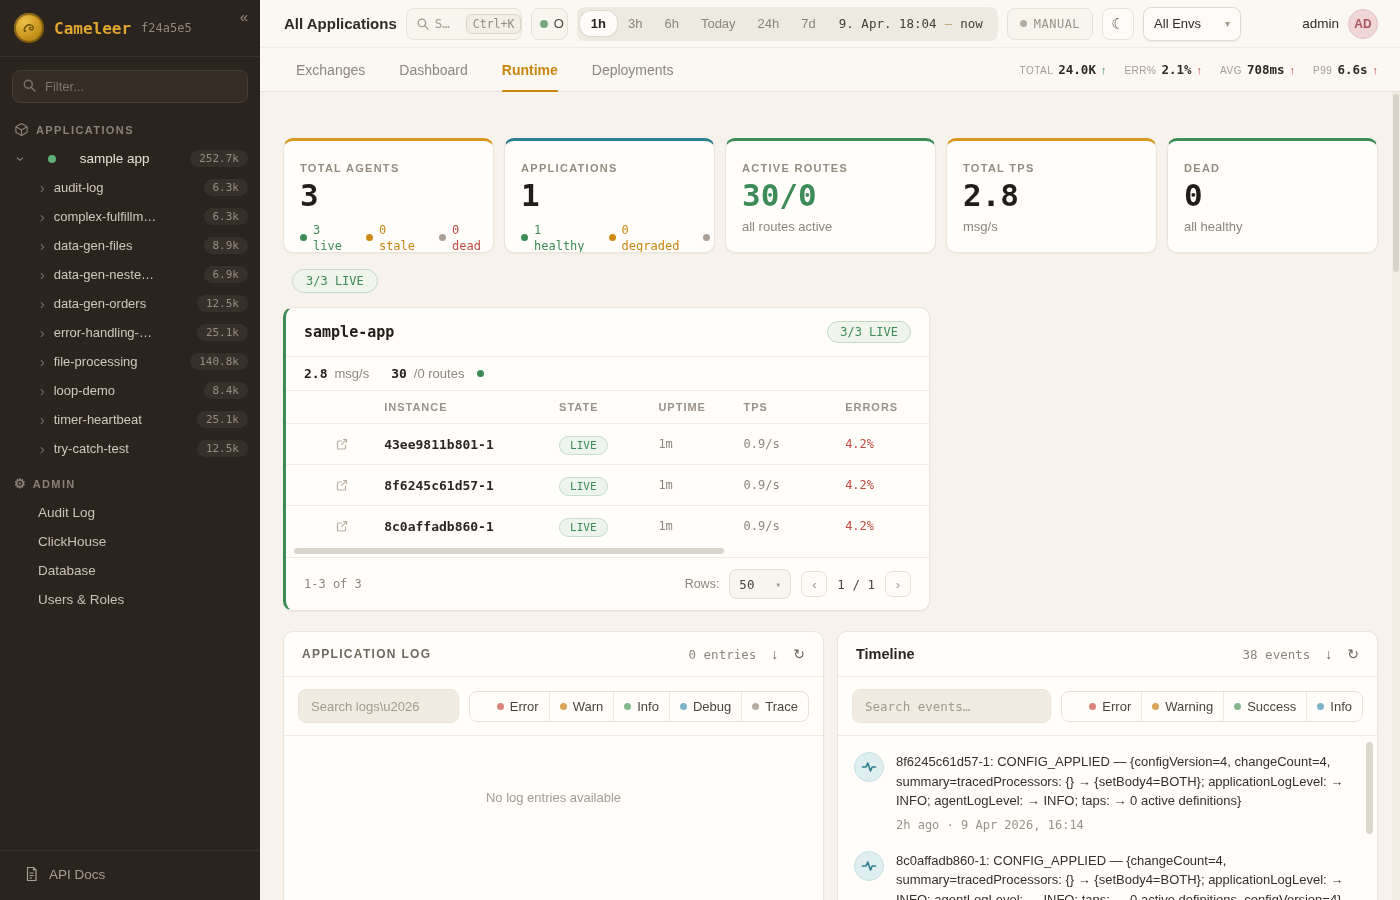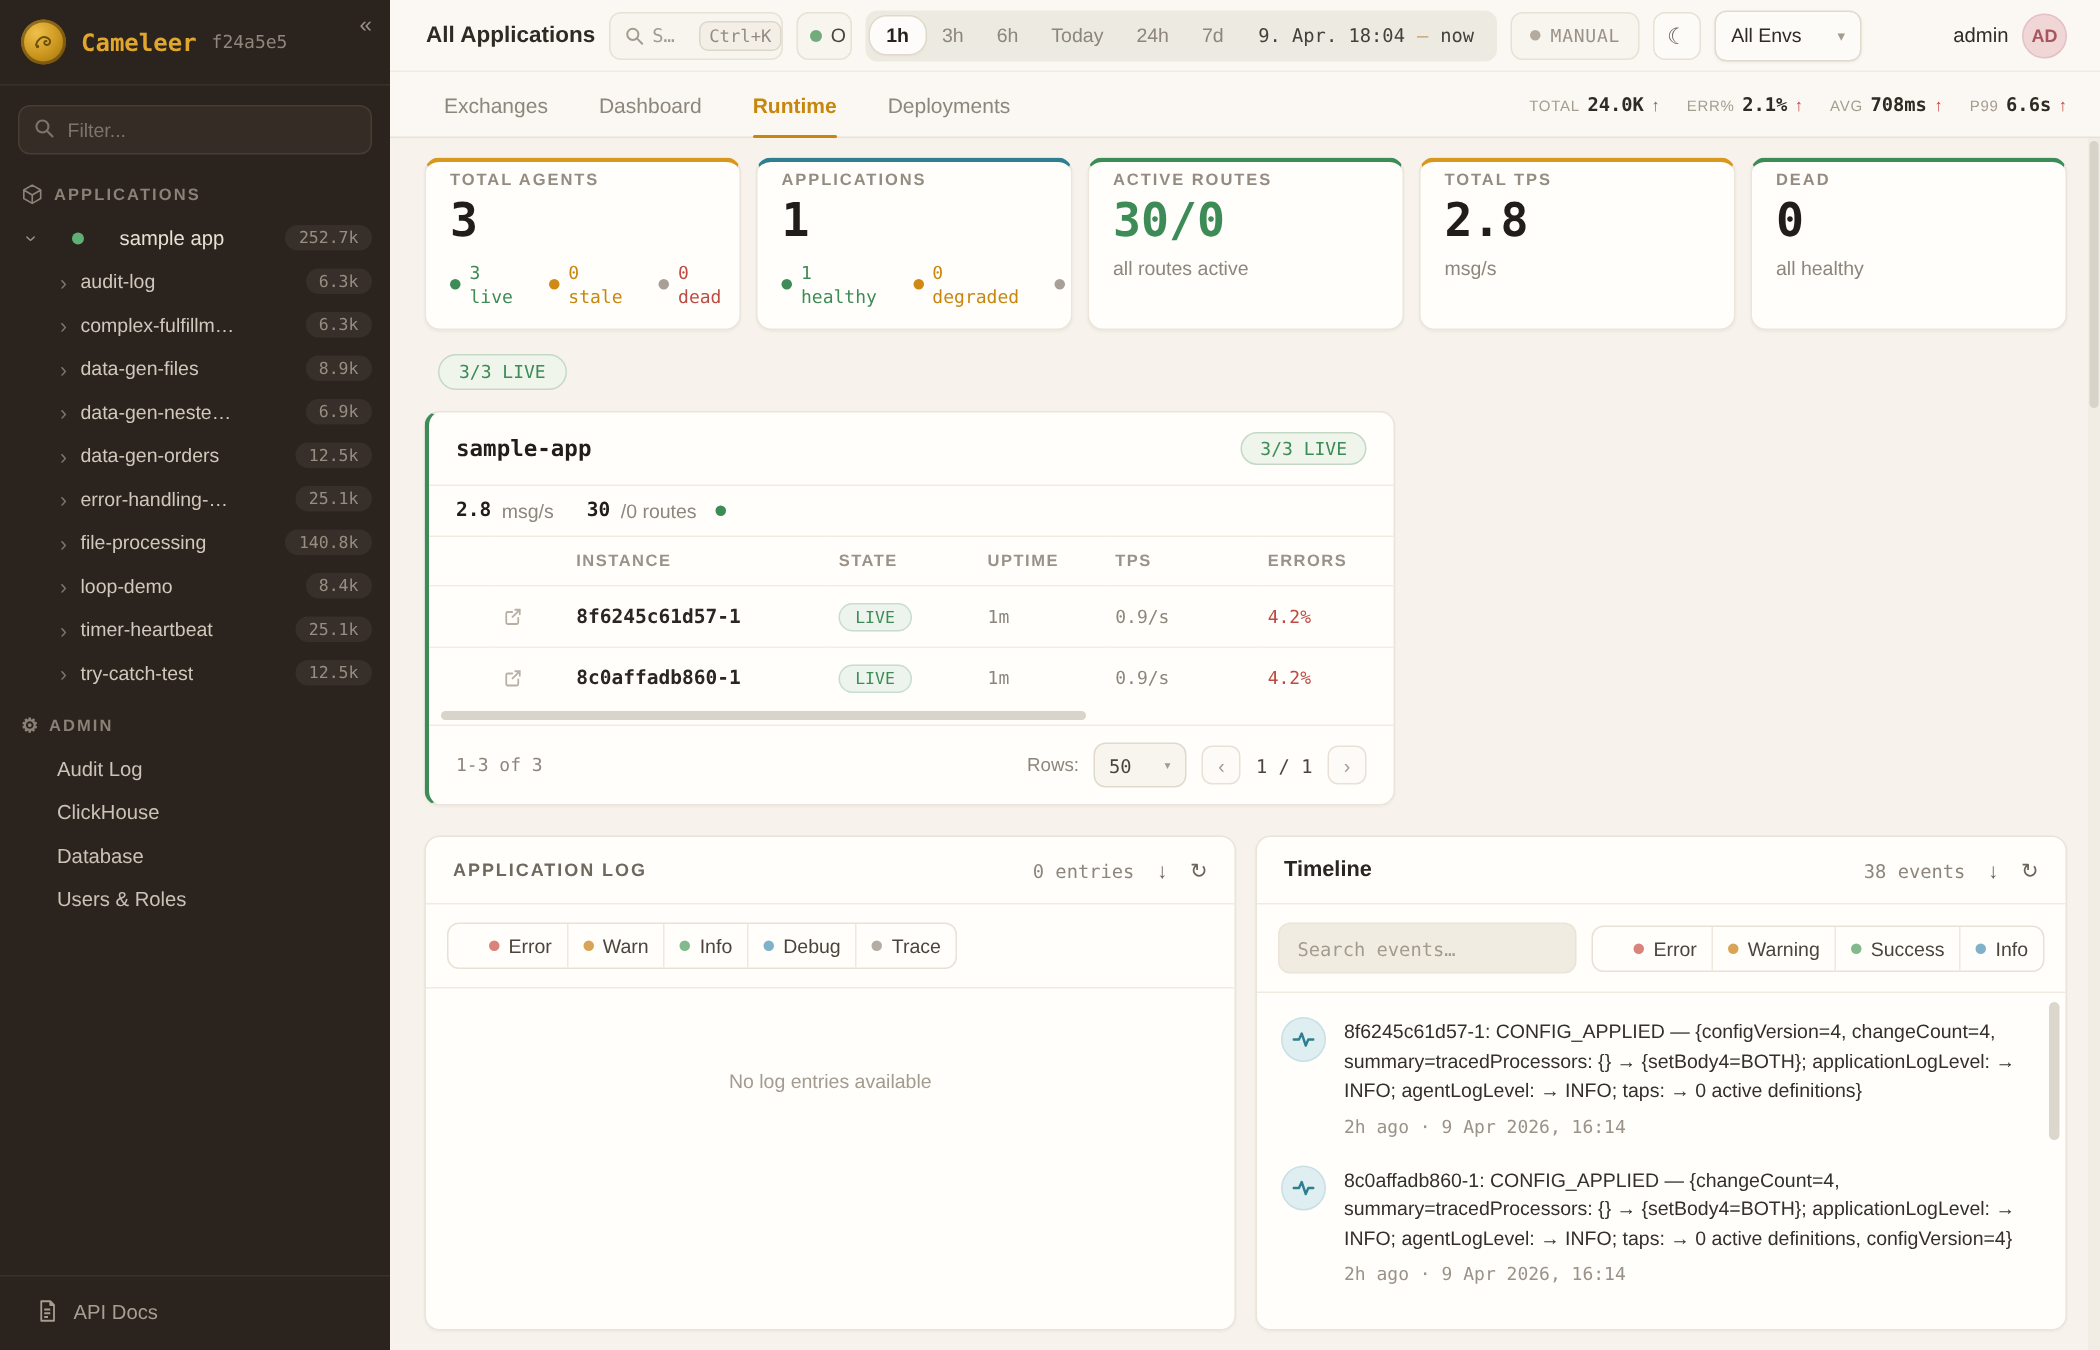--- a/index.html
+++ b/index.html
@@ -93,22 +93,22 @@
   .kpi { display:flex; gap:5px; align-items:baseline; white-space:nowrap; }
   .kpi-label { font-size:10px; color:#a59d90; letter-spacing:.5px; }
   .kpi-value { font-family:"DejaVu Sans Mono",monospace; font-weight:bold; font-size:12.5px; color:#2e2a24; }
   .kpi-arrow { font-size:11px; font-weight:bold; }
   .up-good { color:#3d8b57; } .up-bad { color:#bf4a41; }
 
   
   .content { flex:1; padding:13px 22px 0 23px; overflow:hidden; }
   .cards-row { display:flex; gap:10px; }
   .stat-card { flex:1; height:115px; background:#fffefb; border:1px solid #eae4da;
-    border-top:3px solid #d8981e; border-radius:10px; padding:6px 16px;
-    box-shadow:0 1px 2px rgba(60,50,30,.05); overflow:hidden; }
+    border-top:3px solid #d8981e; border-radius:10px; padding:21px 16px;
+    box-shadow:0 1px 2px rgba(60,50,30,.05); overflow:hidden;margin-top:33px; }
   .acc-gold { border-top-color:#d8981e; } .acc-teal { border-top-color:#2e7f8f; }
   .acc-green { border-top-color:#3d8b57; }
   .sc-title { font-size:11px; letter-spacing:1.3px; color:#948c81; font-weight:600; margin-bottom:4px; white-space:nowrap; }
   .sc-value { font-family:"DejaVu Sans Mono",monospace; font-size:31px; font-weight:bold;
     color:#211d18; line-height:1.15; }
   .sc-value.green { color:#3d8b57; }
   .sc-caption { font-size:13px; color:#8d867c; margin-top:5px; }
   .sc-breakdown { display:flex; gap:24px; margin-top:8px; white-space:nowrap; }
   .bk { display:flex; gap:6px; align-items:center; }
   .bk-dot { width:7px; height:7px; border-radius:50%; flex-shrink:0; }
@@ -504,20 +504,32 @@
             <th>ERRORS</th>
 
           </tr>
         </thead>
         <tbody>
           <tr>
             <td><span class="row-dot"></span></td>
             <td><span><svg width="14" height="14" viewBox="0 0 14 14">
                     <path d="M10.5 8v3a1 1 0 0 1-1 1h-6a1 1 0 0 1-1-1V5a1 1 0 0 1 1-1h3 M8.5 2.5h3v3 M11.3 2.7 6.7 7.3" fill="none" stroke="#b9b0a3" stroke-width="1.2" stroke-linecap="round"></path>
                   </svg></span></td>
+            <td class="inst">43ee9811b801-1</td>
+            <td><span class="pill-live-sm">LIVE</span></td>
+            <td class="val">1m</td>
+            <td class="val">0.9/s</td>
+            <td class="err">4.2%</td>
+
+          </tr>
+          <tr>
+            <td><span class="row-dot"></span></td>
+            <td><span><svg width="14" height="14" viewBox="0 0 14 14">
+                    <path d="M10.5 8v3a1 1 0 0 1-1 1h-6a1 1 0 0 1-1-1V5a1 1 0 0 1 1-1h3 M8.5 2.5h3v3 M11.3 2.7 6.7 7.3" fill="none" stroke="#b9b0a3" stroke-width="1.2" stroke-linecap="round"></path>
+                  </svg></span></td>
             <td class="inst">8f6245c61d57-1</td>
             <td><span class="pill-live-sm">LIVE</span></td>
             <td class="val">1m</td>
             <td class="val">0.9/s</td>
             <td class="err">4.2%</td>
 
           </tr>
           <tr>
             <td><span class="row-dot"></span></td>
             <td><span><svg width="14" height="14" viewBox="0 0 14 14">
@@ -553,20 +565,23 @@
       <section class="panel">
         <div class="panel-header">
           <span class="ph-title-caps">APPLICATION LOG</span>
           <span class="ph-right">
             <span class="ph-count">0 entries</span>
             <span class="ph-icon">↓</span>
             <span class="ph-icon">↻</span>
           </span>
         </div>
         <div class="panel-toolbar">
+          <div class="panel-search">
+            <input placeholder="Search logs\u2026" style="">
+          </div>
           <div class="filter-group">
             <span class="filter-btn">
               <span class="f-dot fd-error"></span>
               <span>Error</span>
               </span>
             <span class="filter-btn">
               <span class="f-dot fd-warn"></span>
               <span>Warn</span>
               </span>
             <span class="filter-btn">

